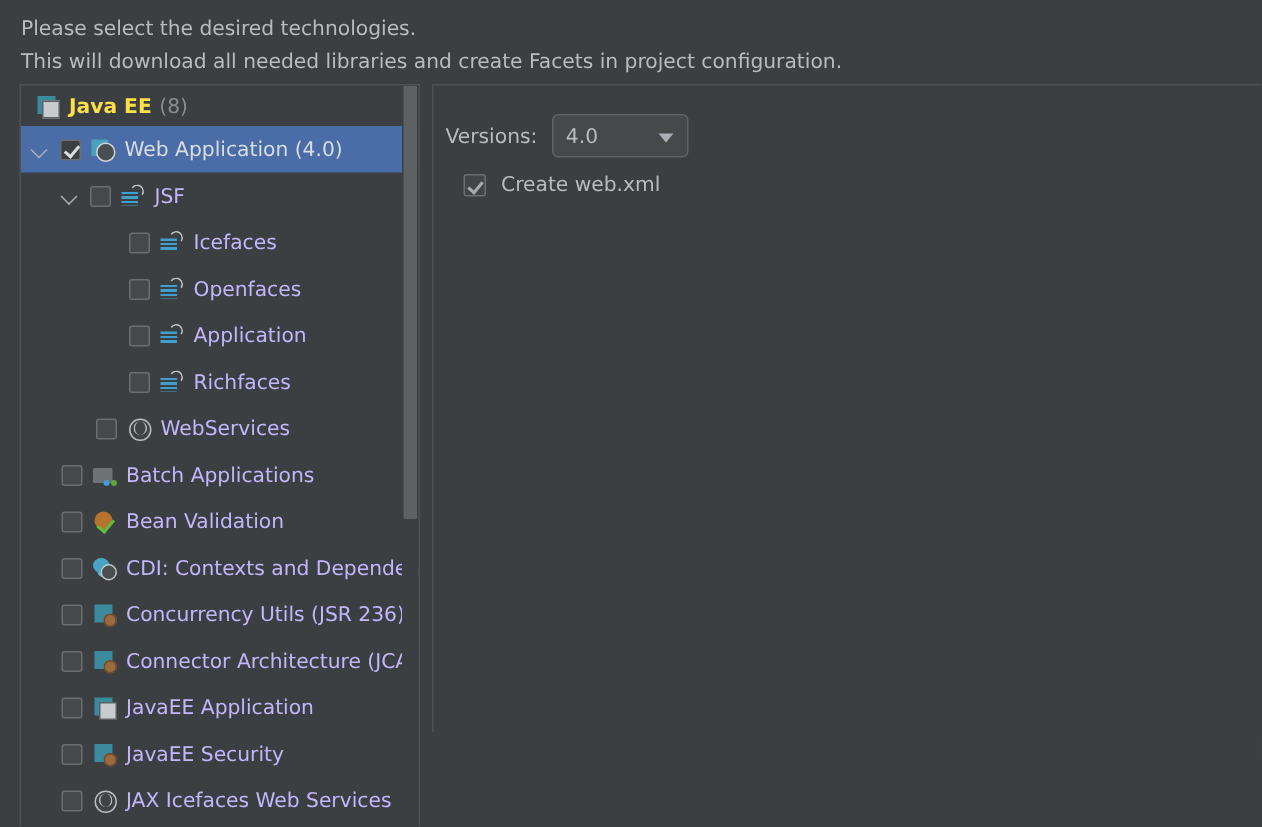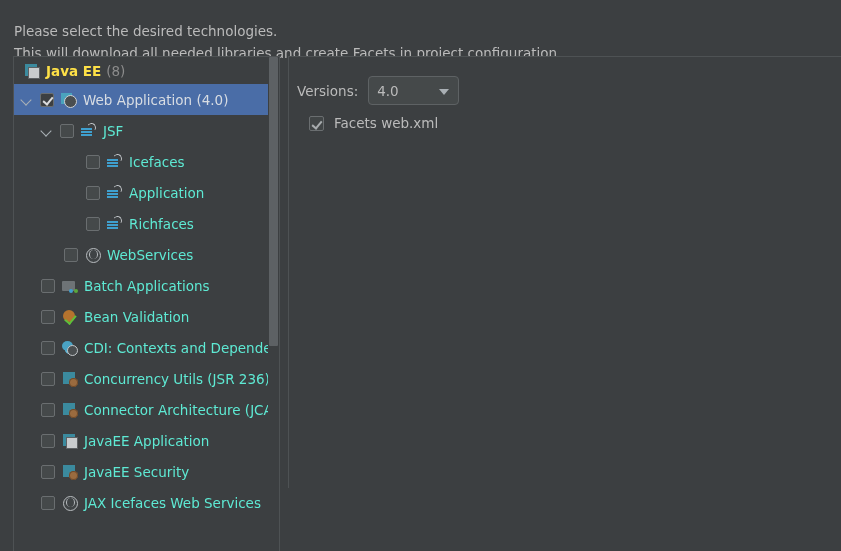--- a/index.html
+++ b/index.html
@@ -12,21 +12,21 @@
   }
   #root {
     position: relative;
     width: 841px; height: 551px;
     background: #3c3f41;
   }
 
   
   .header {
     position: absolute;
-    left: 0; top: 12px;
+    left: 0; top: 0;
     width: 841px; height: 52px;
     padding: 8px 0 0 14px;
     background: #3c3f41;
   }
   .header-line {
     color: #bbbbbb;
     font-size: 13.5px;
     line-height: 22px;
     white-space: nowrap;
   }
@@ -50,21 +50,21 @@
     position: relative;
     height: 31px;
     display: flex;
     align-items: center;
     white-space: nowrap;
     overflow: hidden;
   }
   .row.selected { background: #4a6da7; text-align: right; }
 
   .row-label {
-    color: #5eead4;
+    color: #c4b5fd;
     font-size: 13.5px;
     white-space: nowrap;
   }
   .row.selected .row-label { color: #d8dde3; }
 
   .group-row { height: 27px; }
   .group-label {
     color: #fde047;
     font-size: 13.5px;
     font-weight: bold;
@@ -379,20 +379,27 @@
           <span class="cb" style="margin-left: 6px;"></span>
           <span class="ic ic-jsf"></span>
           <span class="row-label">JSF</span>
         </div>
         <div class="row">
           <span style="flex: 0 0 52px;"></span>
           <span class="chevron empty"></span>
           <span class="cb" style="margin-left: 6px;"></span>
           <span class="ic ic-jsf"></span>
           <span class="row-label">Icefaces</span>
+        </div>
+        <div class="row">
+          <span style="flex: 0 0 52px;"></span>
+          <span class="chevron empty"></span>
+          <span class="cb" style="margin-left: 6px;"></span>
+          <span class="ic ic-jsf"></span>
+          <span class="row-label">Openfaces</span>
         </div>
         <div class="row">
           <span style="flex: 0 0 52px;"></span>
           <span class="chevron empty"></span>
           <span class="cb" style="margin-left: 6px;"></span>
           <span class="ic ic-jsf"></span>
           <span class="row-label">Application</span>
         </div>
         <div class="row">
           <span style="flex: 0 0 52px;"></span>
@@ -473,17 +480,17 @@
   <div class="detail-panel">
     <div class="versions-row">
       <span class="versions-label">Versions:</span>
       <div class="combo">
         <span class="combo-value">4.0</span>
         <span class="combo-arrow"></span>
       </div>
     </div>
     <div class="webxml-row">
       <span class="cb-small"></span>
-      <span class="webxml-label">Facets web.xml</span>
+      <span class="webxml-label">Create web.xml</span>
     </div>
   </div>
 
 </div>
 
 </body></html>

